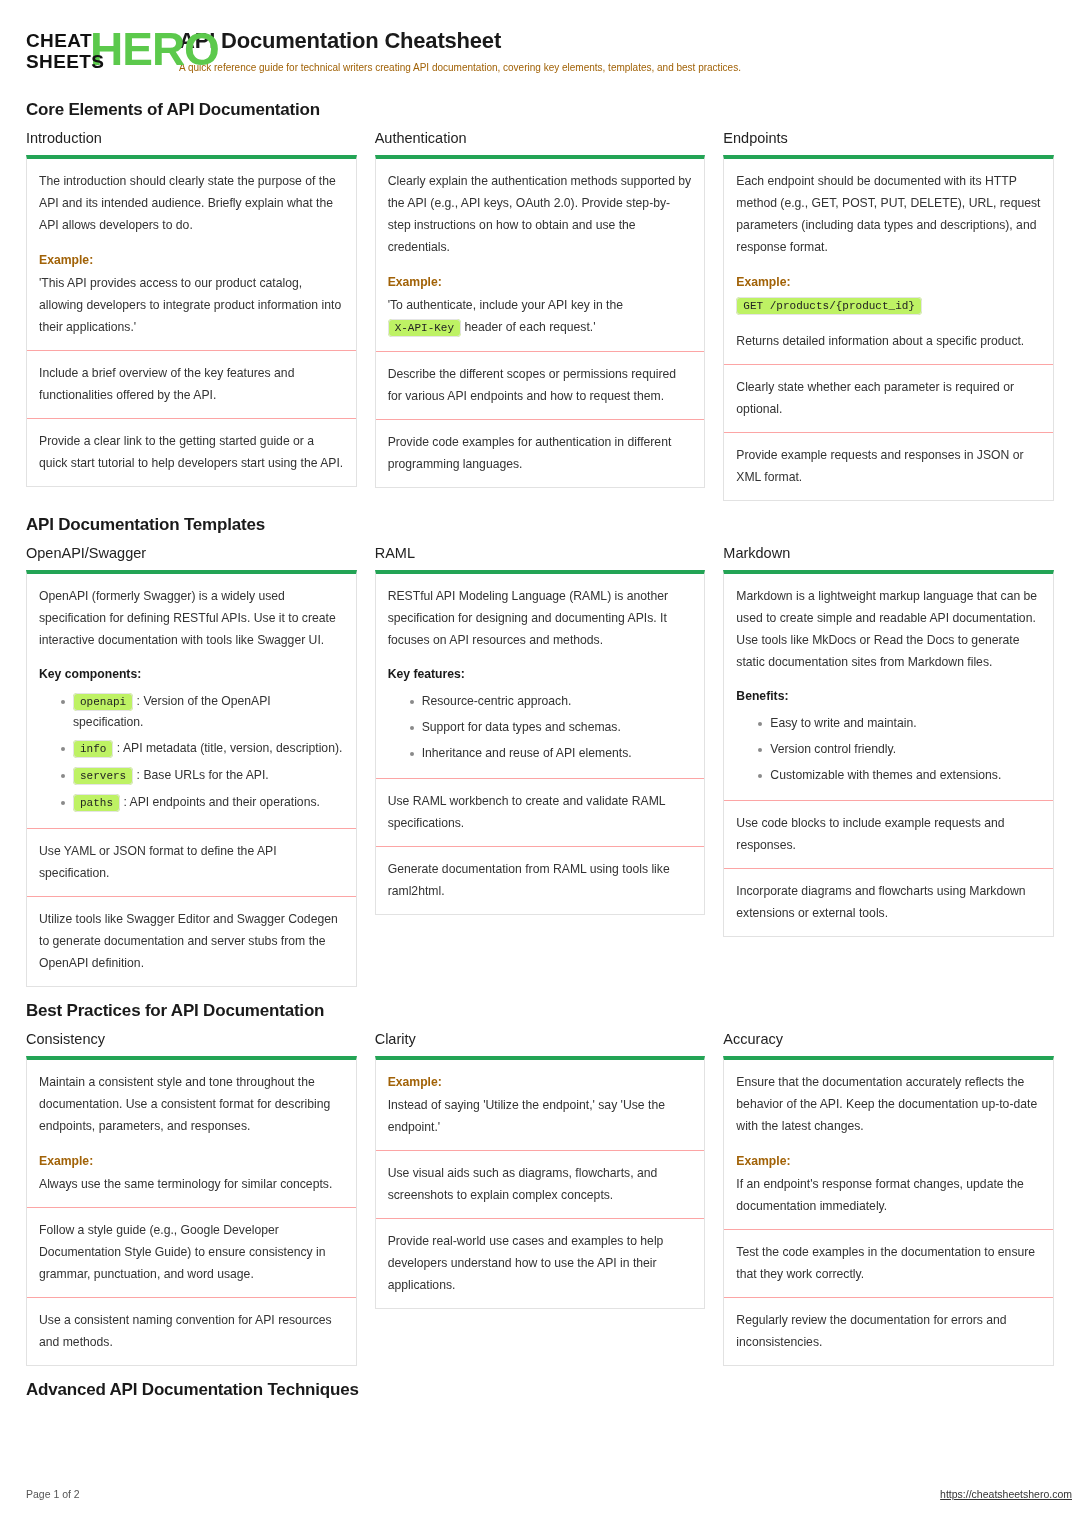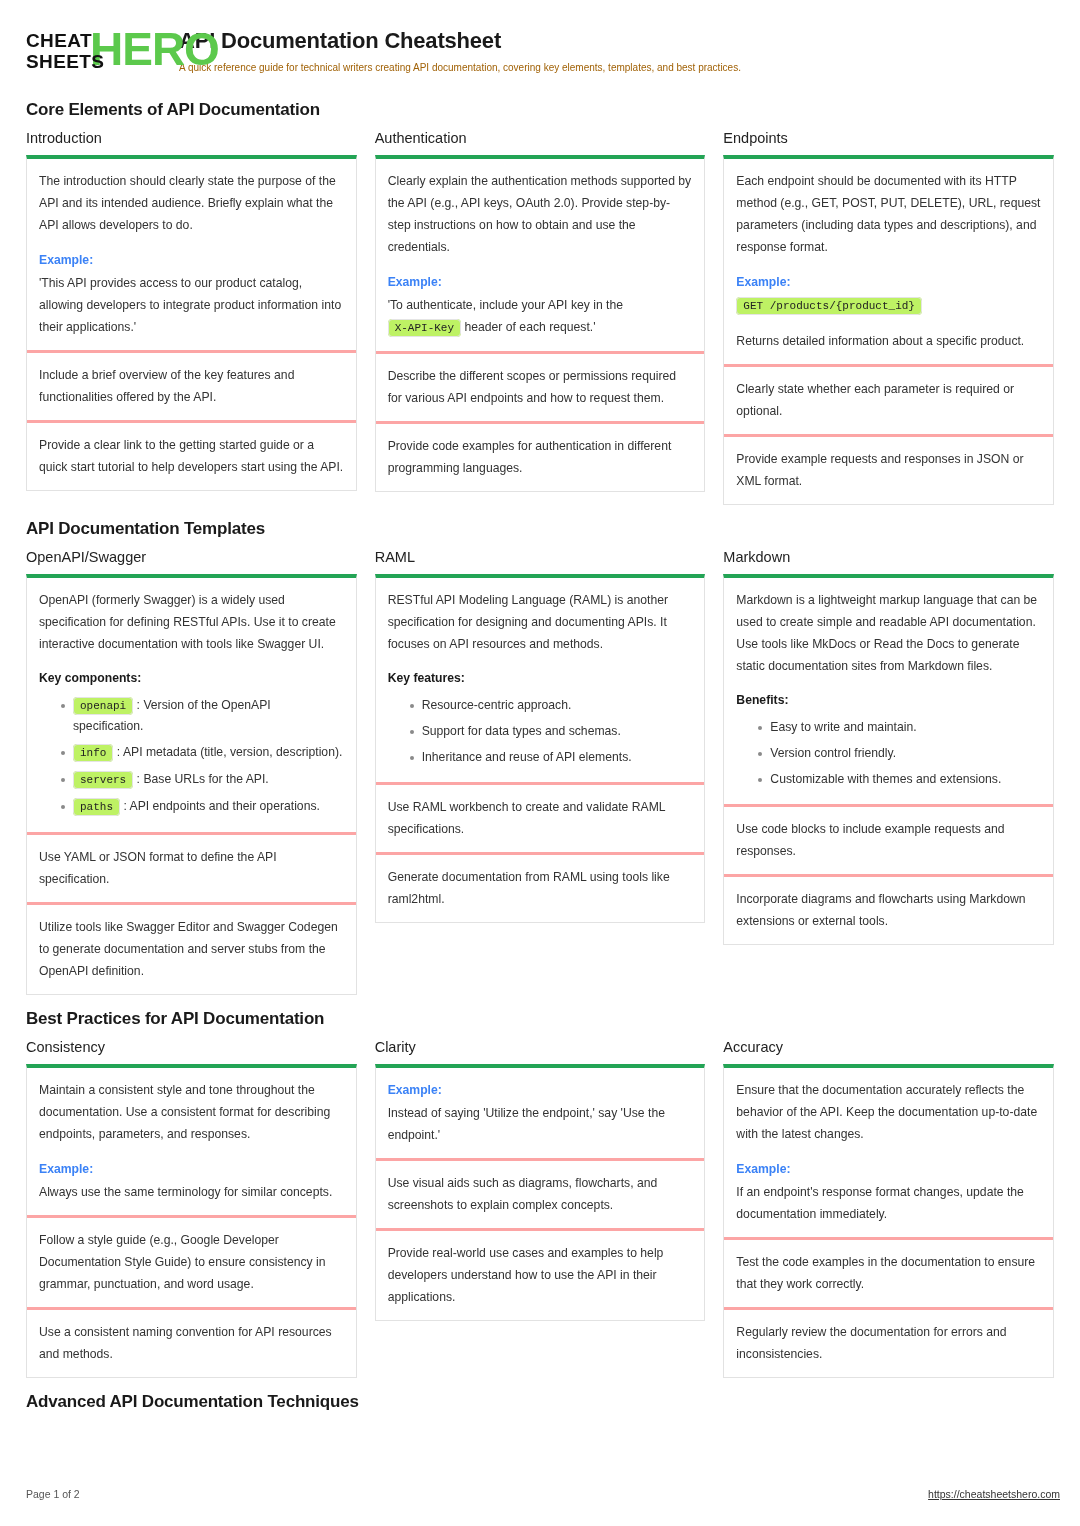--- a/index.html
+++ b/index.html
@@ -92,33 +92,33 @@
     color: #222222;
     margin: 0 0 9px 0;
   }
   .card {
     border: 1px solid #e2e2e2;
     border-top: 4px solid #23a455;
     background: #ffffff;
   }
   .row {
     padding: 11px 12px 12px 12px;
-    border-top: 3px solid #fca5a5;
+    border-top: 1px solid #fca5a5;
   }
   .row:first-child { border-top: none; }
   .row p {
     margin: 0;
     font-size: 12.2px;
     line-height: 22px;
     color: #333333;
   }
   .row p + p { margin-top: 13px; }
   .lbl {
     font-weight: bold;
-    color: #3b82f6;
+    color: #a16207;
     display: block;
     margin-bottom: 1px;
   }
   .sub-lbl {
     font-weight: bold;
     font-size: 12.2px;
     line-height: 20px;
     color: #1a1a1a;
     margin: 13px 0 4px 0;
   }
@@ -149,21 +149,21 @@
     position: absolute;
     left: 0; top: 12px;
     width: 4px; height: 4px;
     border-radius: 50%;
     background: #8a8a8a;
   }
 
   
   .footer {
     position: absolute;
-    left: 26px; right: 20px;
+    left: 26px; right: 8px;
     bottom: 26px;
     display: flex;
     justify-content: space-between;
     align-items: center;
     font-size: 10.5px;
     color: #555555;
   }
   .footer a {
     color: #333333;
     text-decoration: underline;

